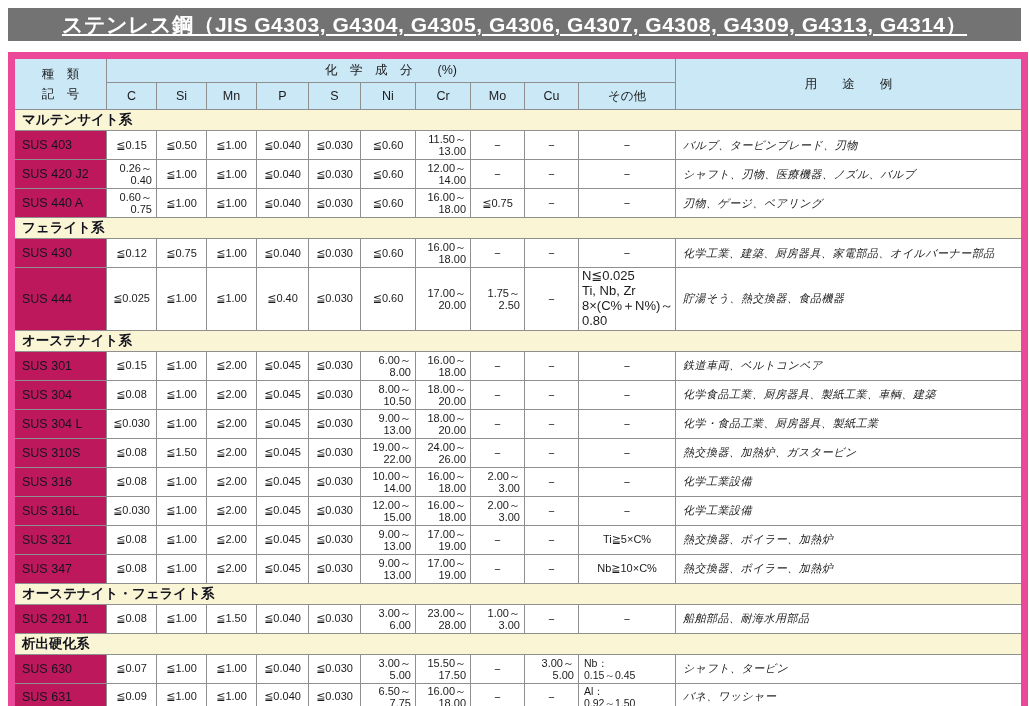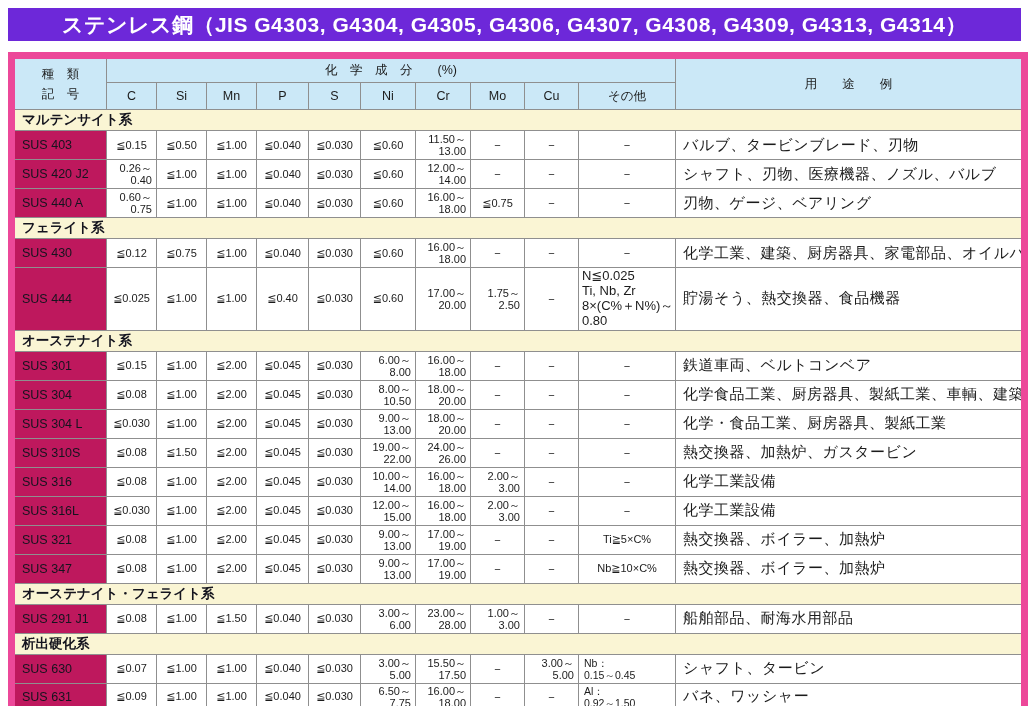--- a/index.html
+++ b/index.html
@@ -44,28 +44,28 @@
   }
   td.other-two{
     text-align:left;white-space:pre-line;line-height:1.15;
     font-size:10.5px;padding-left:5px;margin-top:28px;
   }
   td.other-tiny{
     text-align:left;white-space:pre-line;line-height:1.15;
     font-size:13px;padding-left:3px;padding-right:1px;
   }
   td.usage{
-    text-align:left;padding-left:7px;font-size:15px;
-    letter-spacing:0.5px;white-space:nowrap;
+    text-align:left;padding-left:7px;font-size:11px;
+    letter-spacing:0.5px;white-space:nowrap;font-style:italic;
   }
 </style>
 </head>
 <body>
 
-<div class="title-bar" style="background: #6d28d9; color: rgb(255, 255, 255);">ステンレス鋼（JIS G4303, G4304, G4305, G4306, G4307, G4308, G4309, G4313, G4314）</div>
+<div class="title-bar" style="background: #737373; color: rgb(255, 255, 255); text-decoration: underline;">ステンレス鋼（JIS G4303, G4304, G4305, G4306, G4307, G4308, G4309, G4313, G4314）</div>
 
 <table>
   <colgroup>
     <col style="width:95px">
     <col style="width:50px">
       <col style="width:50px">
       <col style="width:50px">
     <col style="width:52px">
       <col style="width:52px">
       <col style="width:55px">

